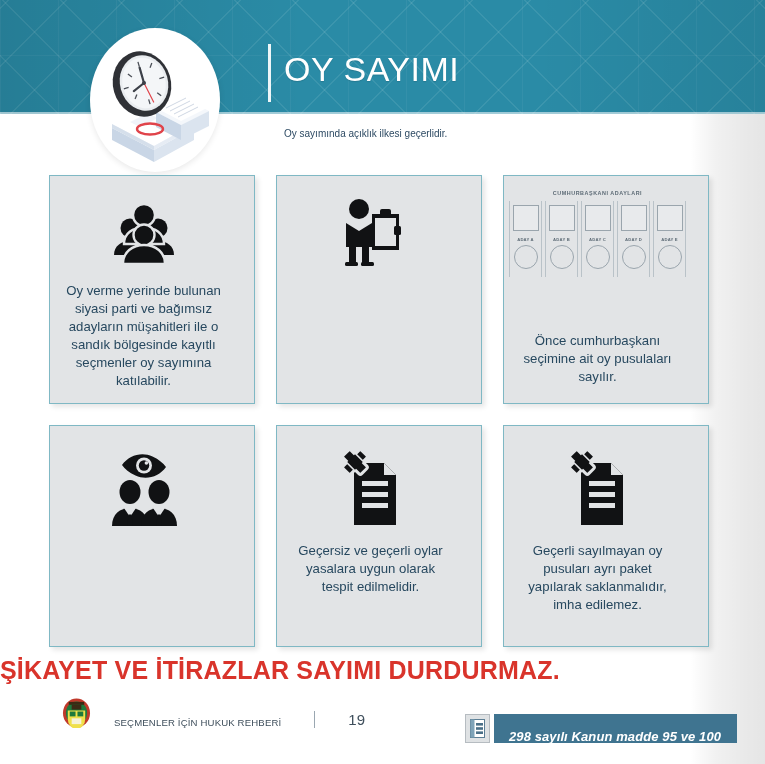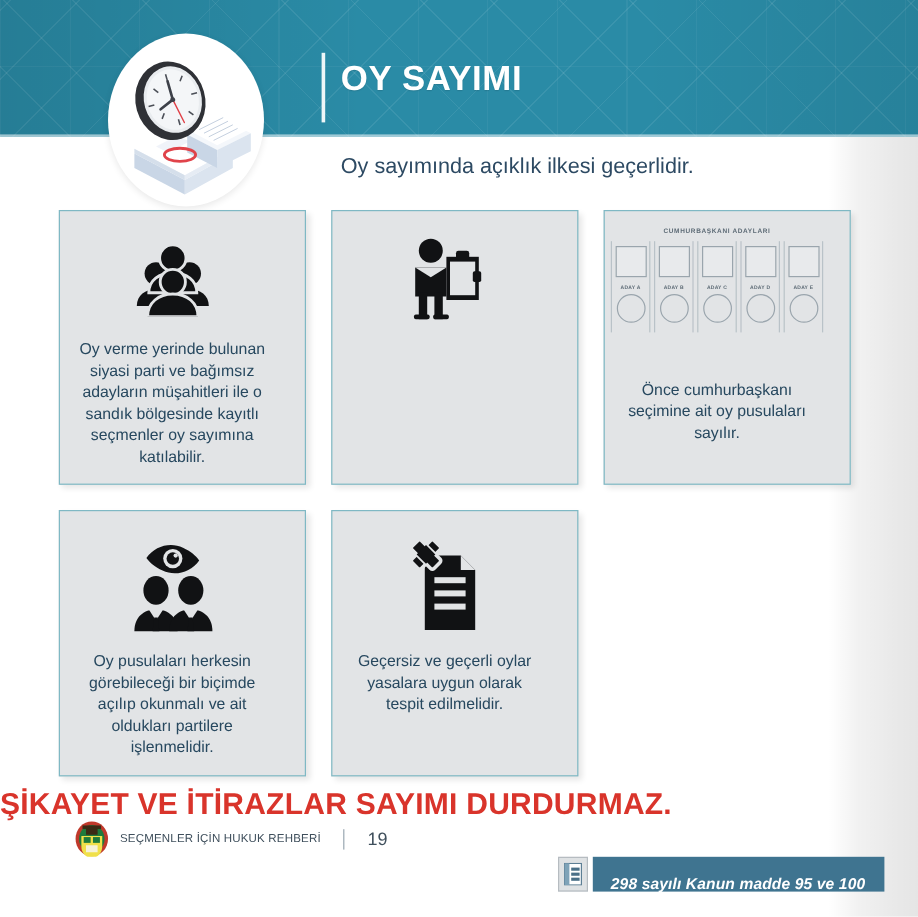--- a/index.html
+++ b/index.html
@@ -45,40 +45,40 @@
     position:absolute;left:0;top:112px;width:765px;height:2px;
     background:rgba(255,255,255,.55);
   }
   .title-divider{
     position:absolute;left:268px;top:44px;width:3px;height:58px;
     background:#ffffff;opacity:.92;
   }
   .page-title{
     position:absolute;left:284px;top:50px;
     color:#ffffff;
-    font-size:29px;font-weight:bold;
+    font-size:34px;font-weight:normal;
     letter-spacing:.5px;
     font-family:"Liberation Sans", sans-serif;
     text-shadow:0 1px 1px rgba(0,0,0,.12);
     white-space:nowrap;
   }
 
   
   .badge{
     position:absolute;left:90px;top:28px;width:130px;height:144px;
     background:#ffffff;border-radius:50%/50%;
     box-shadow:0 2px 6px rgba(0,0,0,.09);
     overflow:hidden;
   }
   .ill{position:absolute;left:0;top:0;width:130px;height:144px;}
 
   
   .subtitle{
     position:absolute;left:284px;top:128px;
-    color:#2d4a63;font-size:18px;
+    color:#2d4a63;font-size:10px;
     font-family:"Liberation Sans", sans-serif;
     white-space:nowrap;
   }
 
   
   .grid{
     position:absolute;left:49px;top:175px;width:660px;
   }
   .row{display:flex;gap:21px;}
   .row + .row{margin-top:21px;}
@@ -100,21 +100,21 @@
   .row2 .card-icon{height:96px;}
   .card-text{
     color:#27485f;
     font-size:13.2px;line-height:18px;
     text-align:center;
     font-family:"Liberation Sans", sans-serif;
     margin-top:6px;
     padding:0 3px;
   }
   .card.ballot .card-icon{height:110px;align-items:flex-start;}
-  .card.ballot .card-text{margin-top:16px;}
+  .card.ballot .card-text{margin-top:32px;}
 
   
   .ballot-wrap{width:186px;}
   .ballot-title{
     text-align:center;color:#5d6b76;
     font-size:5.4px;font-weight:bold;letter-spacing:.55px;
     margin-bottom:5px;
   }
   .ballot-cols{display:flex;justify-content:center;gap:3px;}
   .bcol{
@@ -132,22 +132,22 @@
     position:absolute;left:0;top:656px;width:765px;
     text-align:left;
     color:#d9342b;
     font-size:25px;font-weight:bold;
     letter-spacing:.2px;
     font-family:"Liberation Sans", sans-serif;
   }
 
   
   .footer-left{
-    position:absolute;left:62px;top:684px;
-    display:flex;align-items:center;gap:9px;
+    position:absolute;left:62px;top:698px;
+    display:flex;align-items:flex-end;gap:23px;
   }
   .seal{width:29px;height:30px;}
   .footer-label{
     color:#3f4f5c;font-size:9.6px;letter-spacing:.15px;
     white-space:nowrap;
   }
   .footer-sep{width:1px;height:17px;background:#9aa7b1;margin:0 10px;}
   .footer-page{color:#3f4f5c;font-size:15px;}
 
   .footer-right{
@@ -330,41 +330,57 @@
             <path d="M10 78c0-12 8-18 18-18s18 6 18 18z" fill="#111214"></path>
             <path d="M22 60l6 9 6-9-6-3z" fill="#e2e4e6"></path>
             <path d="M26.6 66.5h2.8l1.4 11.5h-5.6z" fill="#111214"></path>
 
             <ellipse cx="57" cy="44" rx="10.5" ry="12" fill="#111214"></ellipse>
             <path d="M39 78c0-12 8-18 18-18s18 6 18 18z" fill="#111214"></path>
             <path d="M51 60l6 9 6-9-6-3z" fill="#e2e4e6"></path>
             <path d="M55.6 66.5h2.8l1.4 11.5h-5.6z" fill="#111214"></path>
           </svg>
         </div>
-        <div class="card-text">Oy pusulaları herkesin görebileceği bir biçimde açılıp okunmalı ve ait oldukları partilere işlenmelidir.</div>
       </div>
 
       <div class="card">
         <div class="card-icon">
           <svg width="74" height="82" viewBox="0 0 74 82">
             <path d="M20 16h30l12 12v50H20z" fill="#111214"></path>
             <path d="M50 16l12 12H50z" fill="#e2e4e6"></path>
             <rect x="28" y="34" width="26" height="5" fill="#e2e4e6"></rect>
             <rect x="28" y="45" width="26" height="5" fill="#e2e4e6"></rect>
             <rect x="28" y="56" width="26" height="5" fill="#e2e4e6"></rect>
             <g transform="rotate(-45 21 15)">
               <rect x="8" y="9.5" width="26" height="11" rx="2" fill="#111214" stroke="#e2e4e6" stroke-width="3"></rect>
               <rect x="15.5" y="2" width="11" height="26" rx="2" fill="#111214" stroke="#e2e4e6" stroke-width="3"></rect>
               <rect x="15.5" y="9.5" width="11" height="11" fill="#111214"></rect>
             </g>
           </svg>
         </div>
         <div class="card-text">Geçersiz ve geçerli oylar yasalara uygun olarak tespit edilmelidir.</div>
       </div>
 
+      <div class="card">
+        <div class="card-icon">
+          <svg width="74" height="82" viewBox="0 0 74 82">
+            <path d="M20 16h30l12 12v50H20z" fill="#111214"></path>
+            <path d="M50 16l12 12H50z" fill="#e2e4e6"></path>
+            <rect x="28" y="34" width="26" height="5" fill="#e2e4e6"></rect>
+            <rect x="28" y="45" width="26" height="5" fill="#e2e4e6"></rect>
+            <rect x="28" y="56" width="26" height="5" fill="#e2e4e6"></rect>
+            <g transform="rotate(-45 21 15)">
+              <rect x="8" y="9.5" width="26" height="11" rx="2" fill="#111214" stroke="#e2e4e6" stroke-width="3"></rect>
+              <rect x="15.5" y="2" width="11" height="26" rx="2" fill="#111214" stroke="#e2e4e6" stroke-width="3"></rect>
+              <rect x="15.5" y="9.5" width="11" height="11" fill="#111214"></rect>
+            </g>
+          </svg>
+        </div>
+        <div class="card-text">Geçerli sayılmayan oy pusuları ayrı paket yapılarak saklanmalıdır, imha edilemez.</div>
+      </div>
 
     </div>
   </div>
 
   <div class="headline">ŞİKAYET VE İTİRAZLAR SAYIMI DURDURMAZ.</div>
 
   <div class="footer-left">
     <svg class="seal" viewBox="0 0 30 31">
       <ellipse cx="15" cy="15.5" rx="14" ry="15" fill="#c0392b"></ellipse>
       <ellipse cx="15" cy="15.5" rx="11" ry="12" fill="#1e7a3c"></ellipse>

